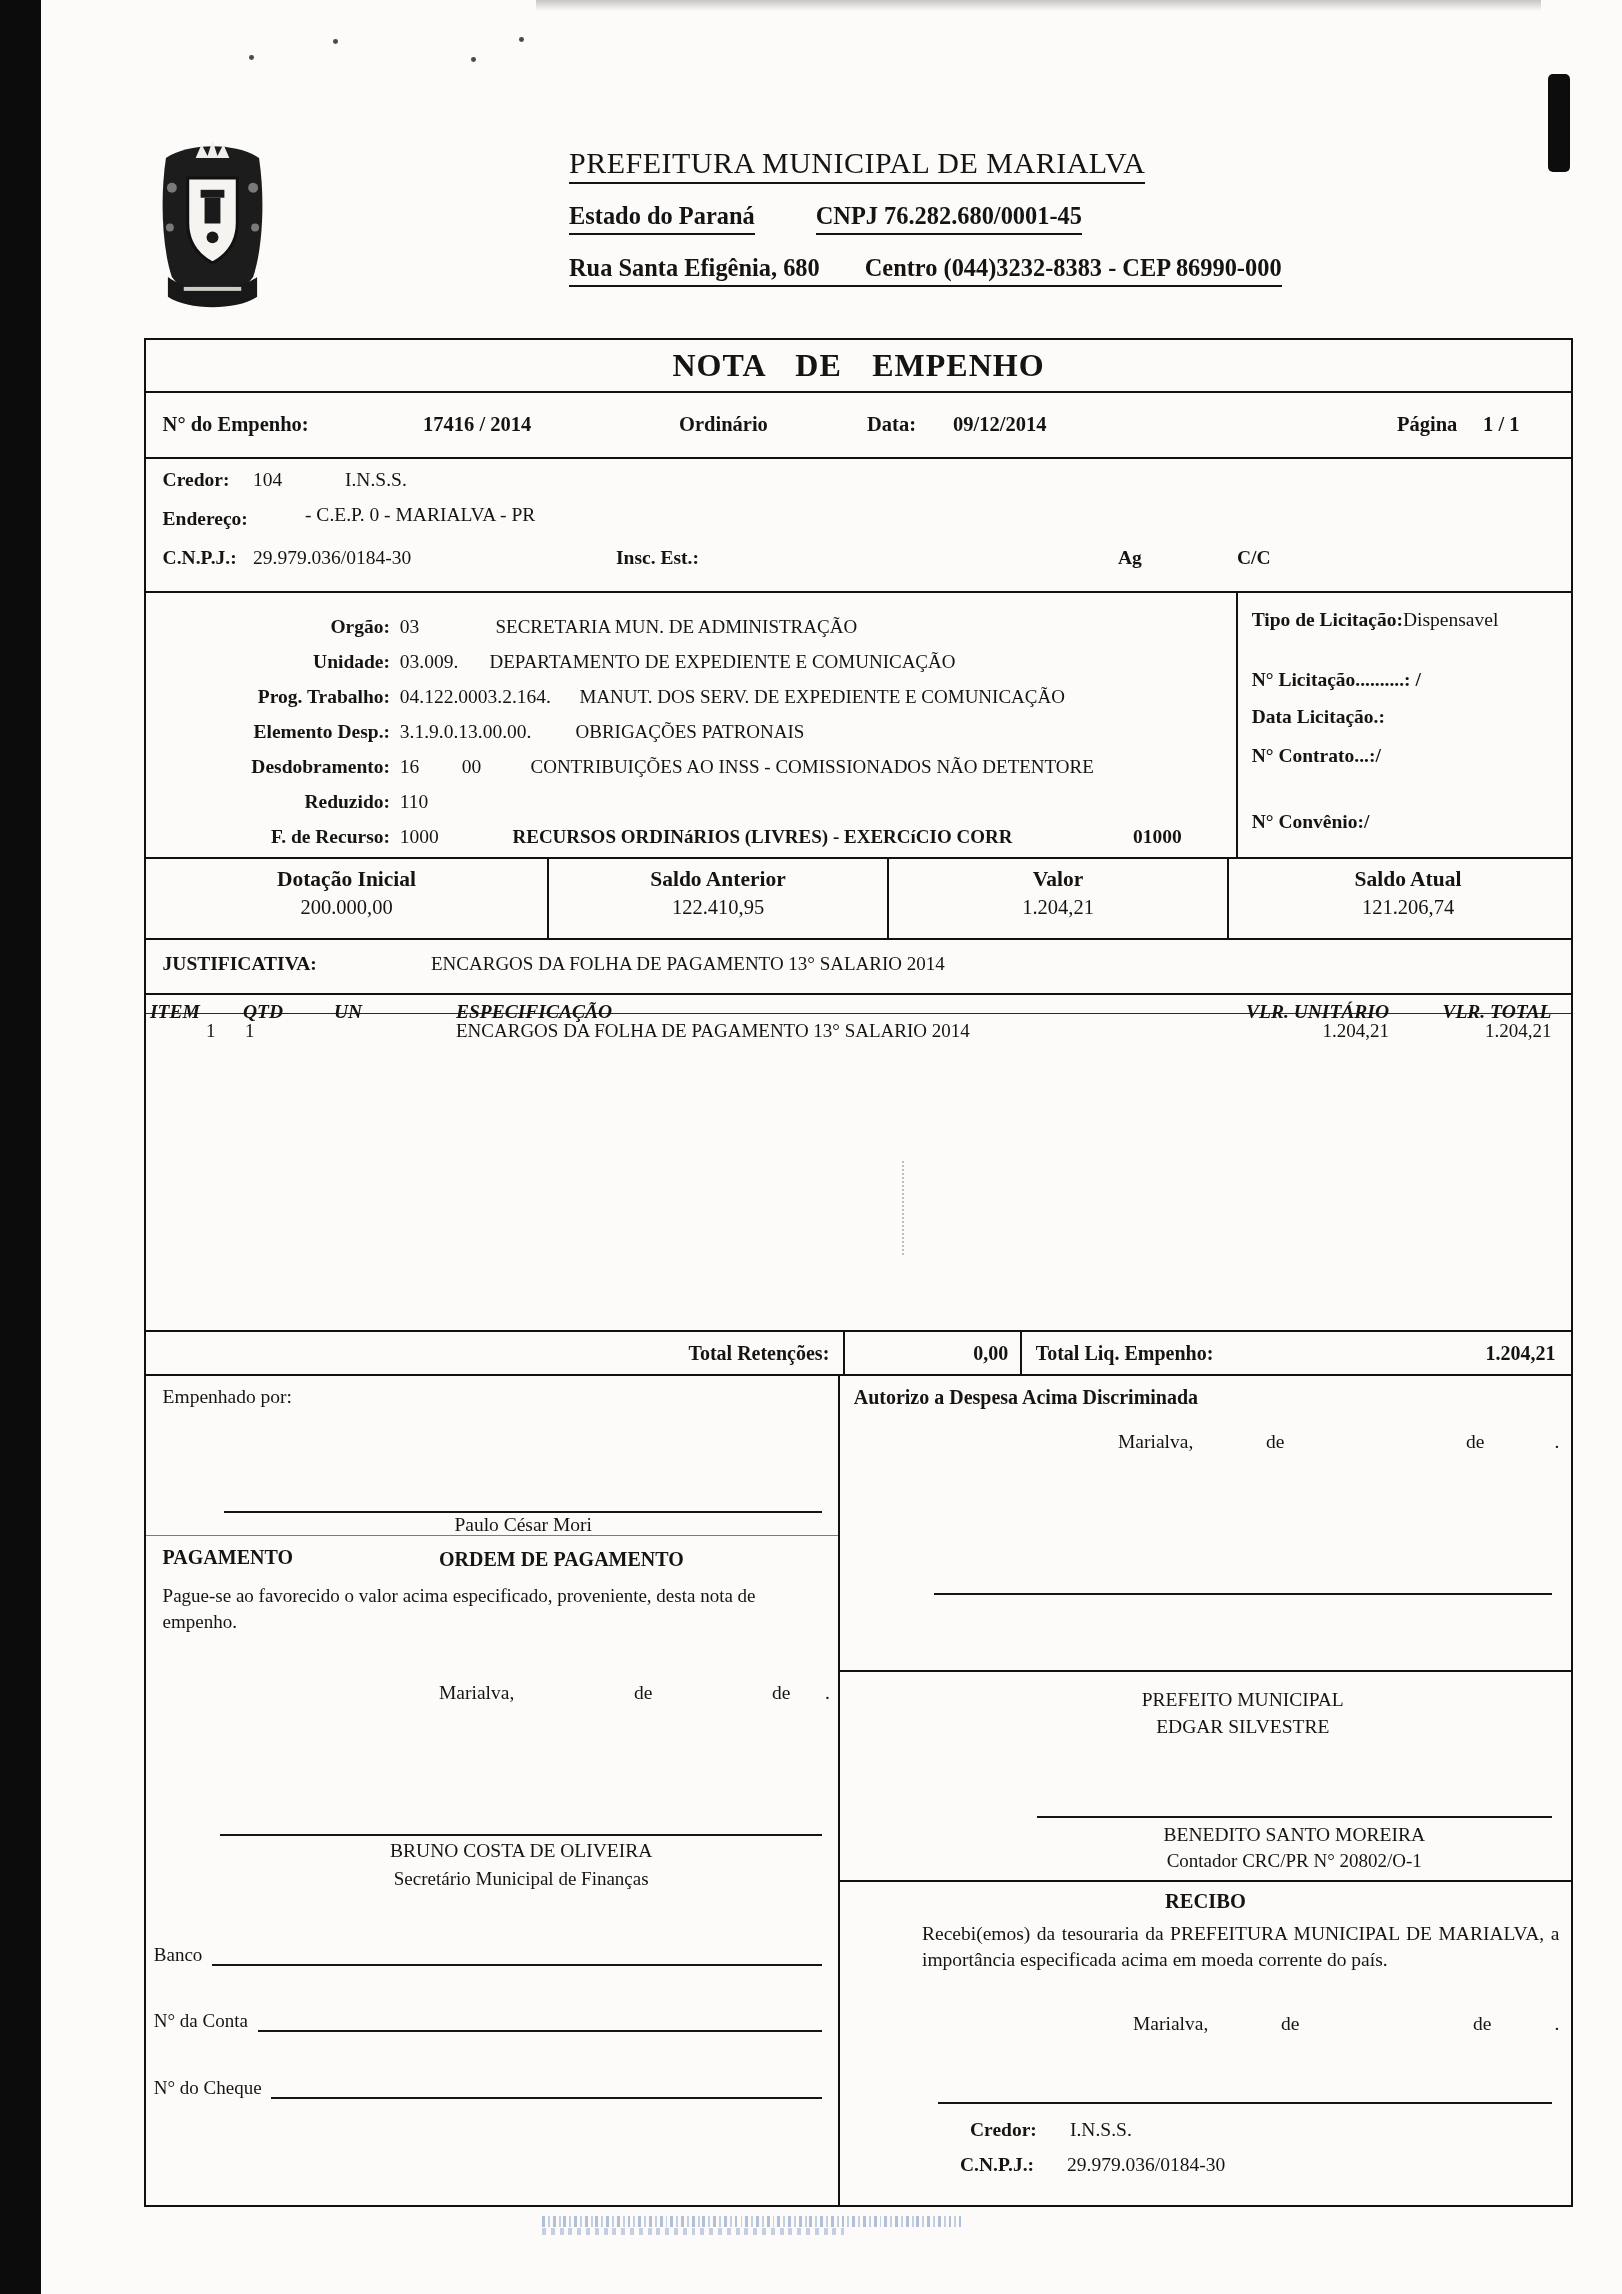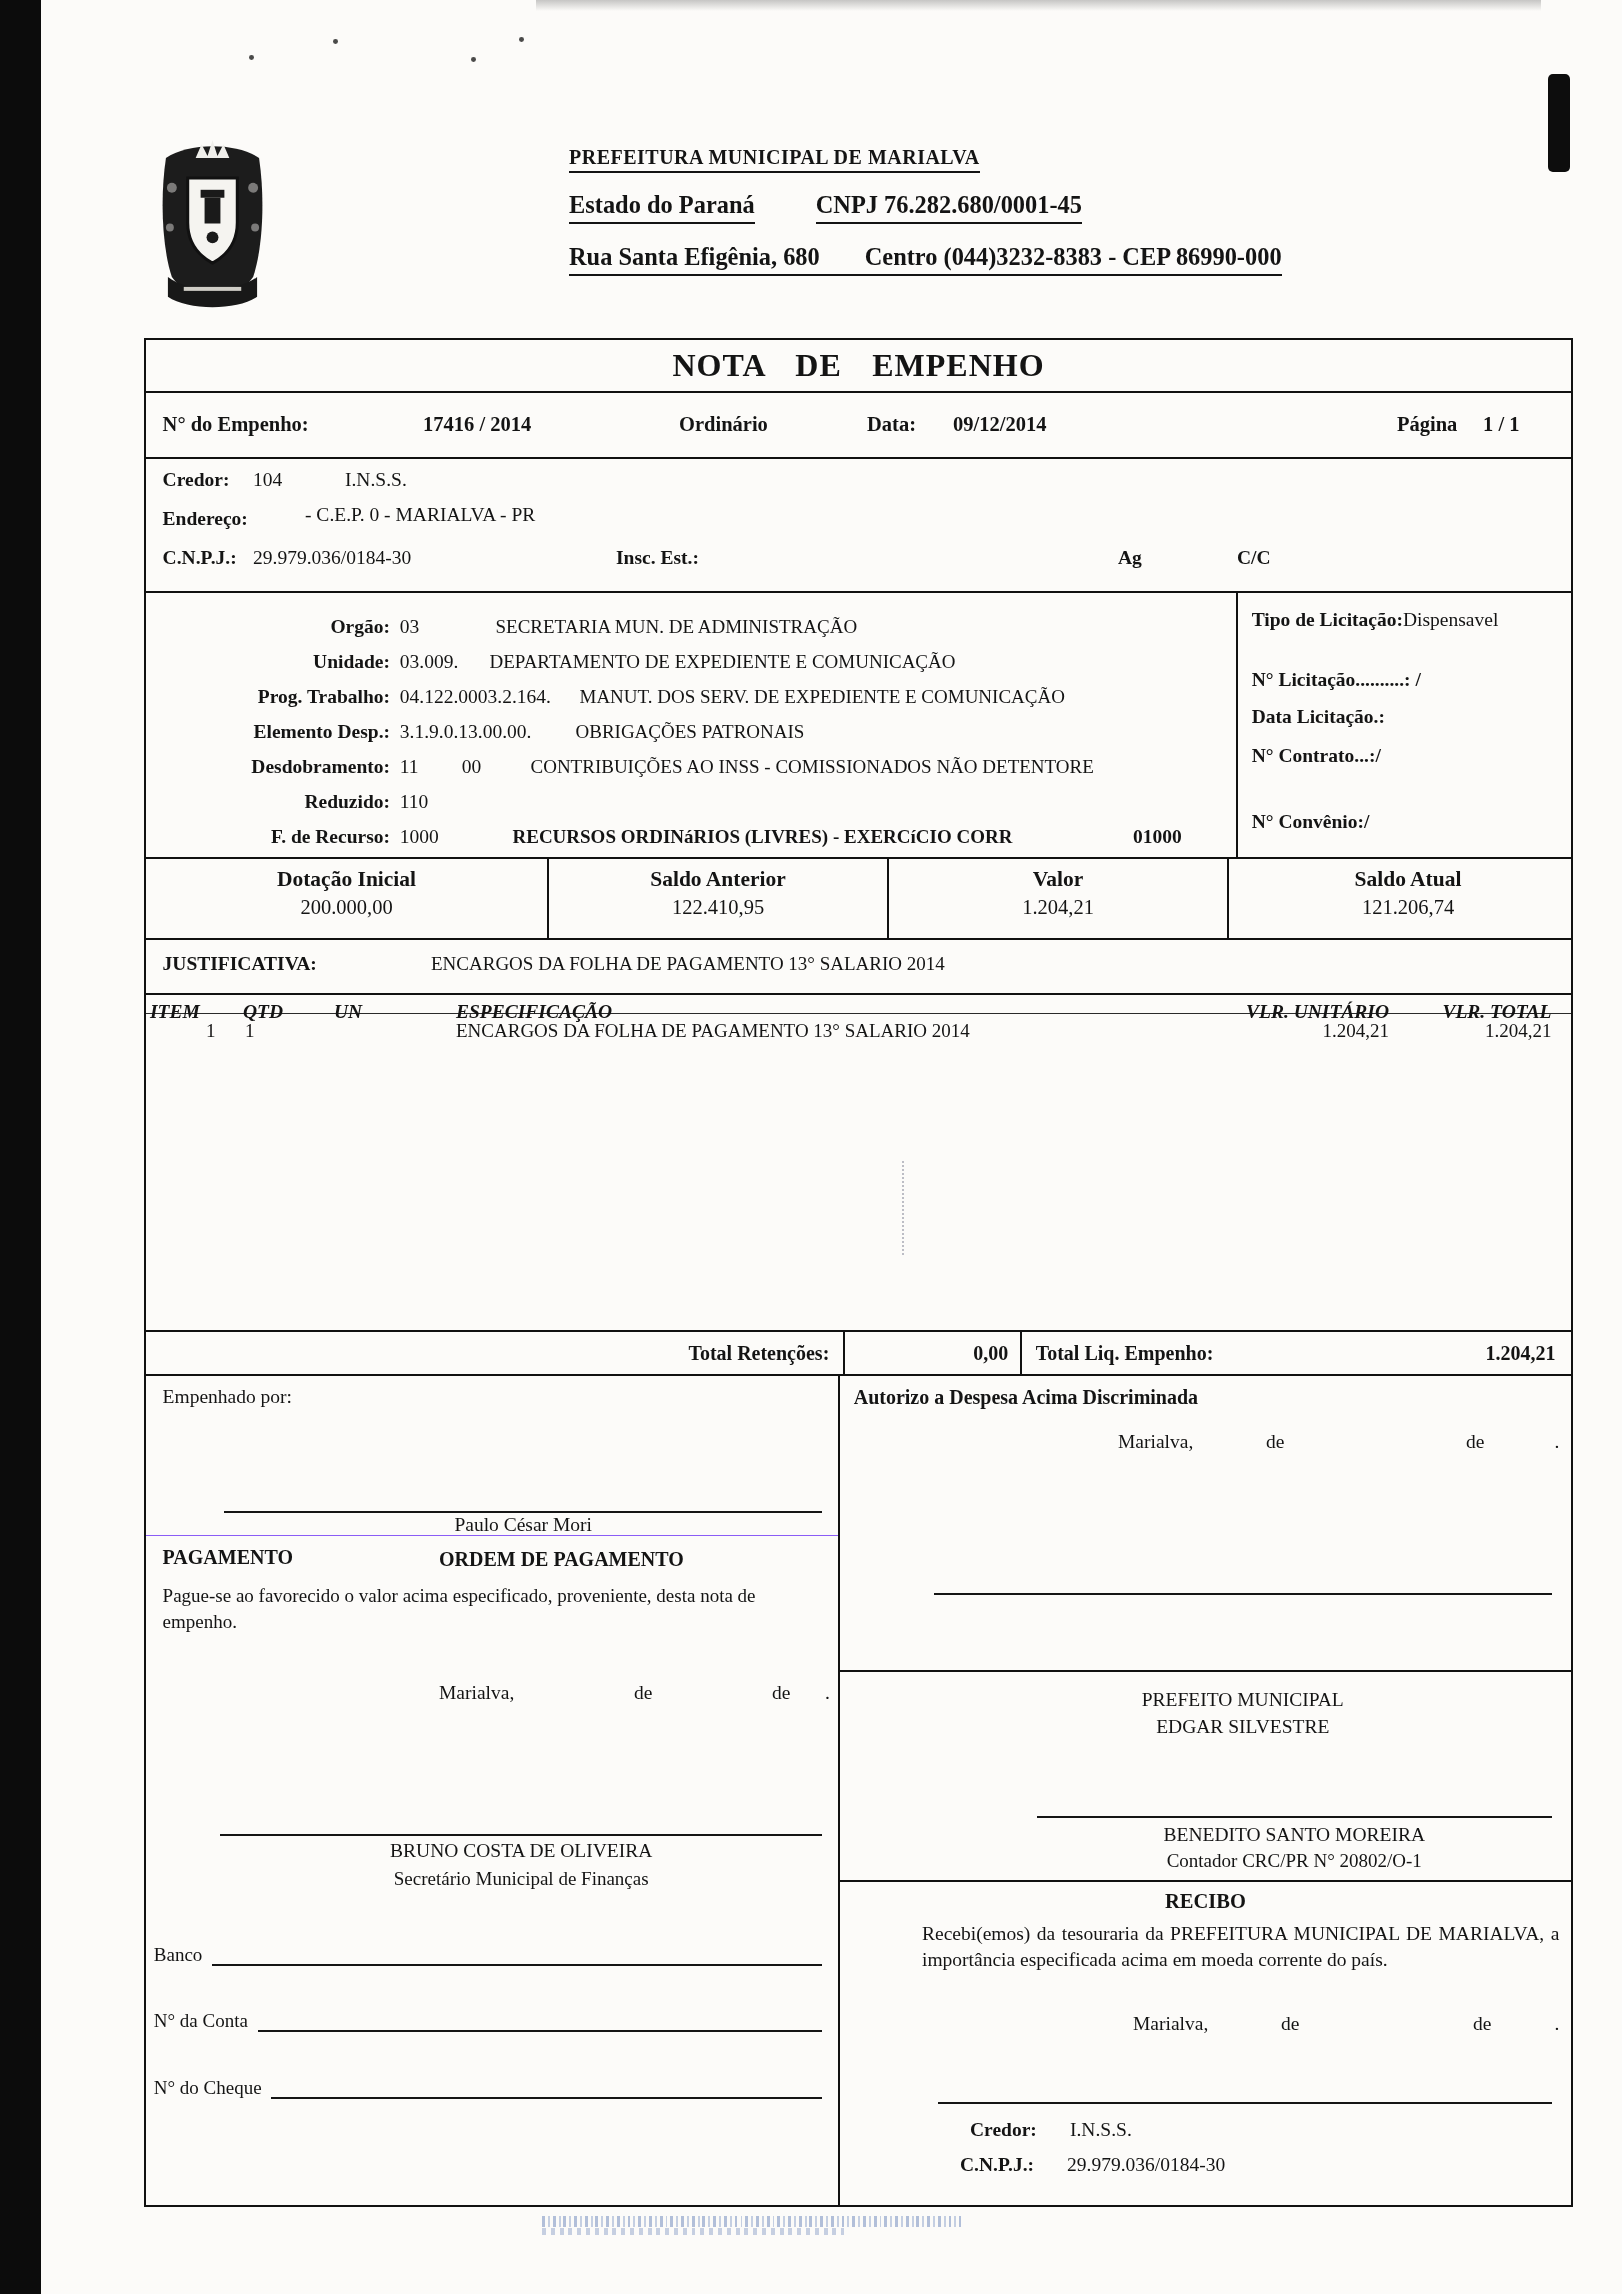--- a/index.html
+++ b/index.html
@@ -21,21 +21,21 @@
     background:repeating-linear-gradient(90deg, #8ba0c8 0 2.9px, transparent 2.9px 5.9px, #a9b8d6 5.9px 7.8px, transparent 7.8px 10.7px); }
   .blue-dots::after { content:""; position:absolute; left:0; top:11.7px; width:302px; height:7.8px; opacity:.8;
     background:repeating-linear-gradient(90deg, #93a6cc 0 3.9px, transparent 3.9px 8.8px); }
   .scan-noise { position:absolute; left:756px; top:166px; height:94px; width:0; border-left:2px dotted rgba(70,75,100,.35); }
 
   
   .doc { position:absolute; left:144px; top:126px; width:1429px; }
   .hdr { position:relative; height:212px; }
   .crest { position:absolute; left:13.7px; top:0; width:109px; height:193px; }
   .hdr-text { position:absolute; left:425px; top:19.5px; width:887px; }
-  .hdr-title { font-size:20px; font-weight:bold; letter-spacing:0.5px; }
+  .hdr-title { font-size:30px; font-weight:normal; letter-spacing:0.5px; }
   .u { display:inline-block; border-bottom:2.4px solid #141414; padding-bottom:2.9px; }
   .hdr-line2 { display:flex; gap:61px; margin-top:17.6px; font-size:24.4px; font-weight:bold; }
   .hdr-line3 { display:flex; gap:45px; margin-top:19.5px; font-size:24.4px; font-weight:bold;
     border-bottom:2.4px solid #141414; padding-bottom:2.9px; width:max-content; }
 
   .nota-bar { height:55px; border:2.9px solid #111; display:flex; align-items:center; justify-content:center;
     font-size:32px; font-weight:bold; word-spacing:21.5px; letter-spacing:1px; }
 
   .body-frame { border:2px solid #111; border-top:none; height:1814px; }
 
@@ -201,21 +201,21 @@
           <span class="oval">04.122.0003.2.164.</span>
           <span class="odesc">MANUT. DOS SERV. DE EXPEDIENTE E COMUNICAÇÃO</span>
         </div>
         <div class="orow r4">
           <span class="olabel">Elemento Desp.:</span>
           <span class="oval">3.1.9.0.13.00.00.</span>
           <span class="odesc">OBRIGAÇÕES PATRONAIS</span>
         </div>
         <div class="orow r5">
           <span class="olabel">Desdobramento:</span>
-          <span class="oval">11</span>
+          <span class="oval">16</span>
           <span class="oval2">00</span>
           <span class="odesc">CONTRIBUIÇÕES AO INSS - COMISSIONADOS NÃO DETENTORE</span>
         </div>
         <div class="orow r6">
           <span class="olabel">Reduzido:</span>
           <span class="oval">110</span>
           <span class="odesc"></span>
         </div>
         <div class="orow r7">
           <span class="olabel">F. de Recurso:</span>

